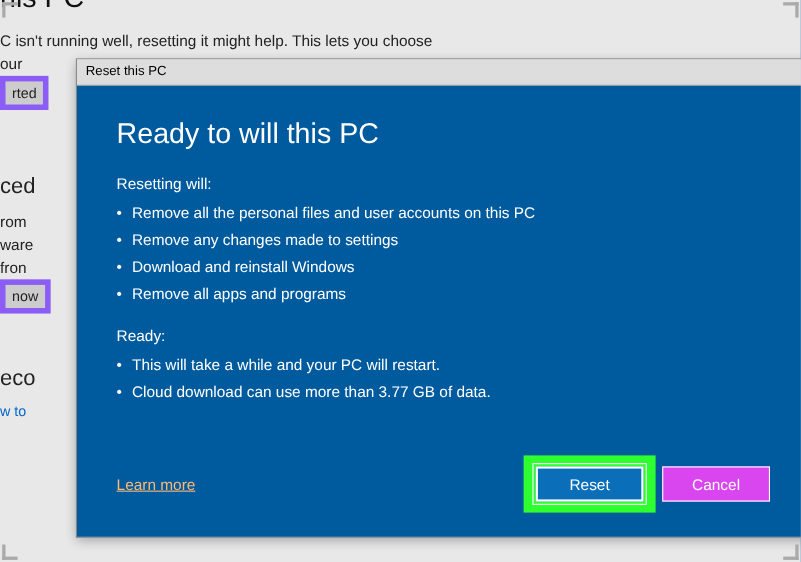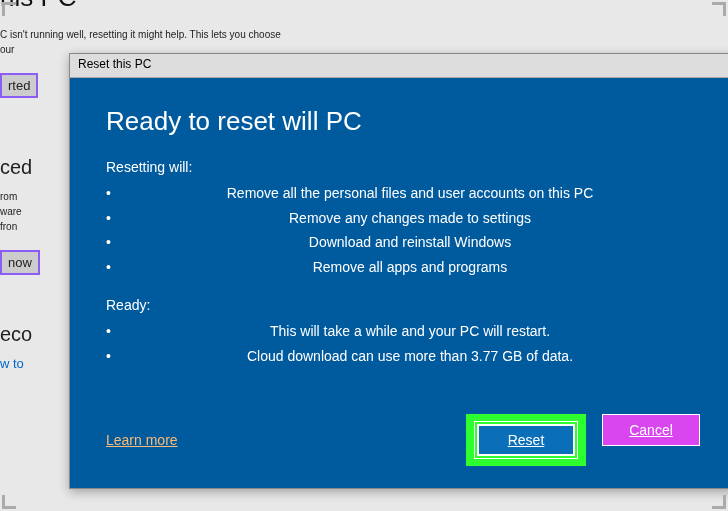--- a/index.html
+++ b/index.html
@@ -25,32 +25,32 @@
       color: #222;
     }
     .bg-title {
       font-size: 26px;
       font-weight: 300;
       color: #111;
       margin-left: 0;
       margin-top: -18px;
     }
     .bg-text {
-      font-size: 10px;
+      font-size: 14px;
       margin-top: 14px;
       margin-left: 0;
       line-height: 1.5;
     }
     .bg-button {
       display: inline-block;
       background: #ccc;
-      border: 2px solid #8b5cf6;
+      border: 5px solid #8b5cf6;
       padding: 3px 6px;
       font-size: 13px;
-      margin-top: 16px;
+      margin-top: 0;
     }
     .bg-section-title {
       font-size: 20px;
       font-weight: 300;
       margin-top: 28px;
     }
     .bg-link {
       color: #0066cc;
       font-size: 13px;
     }
@@ -98,44 +98,42 @@
     }
     .bullet-list {
       list-style: none;
       margin-bottom: 18px;
     }
     .bullet-list li {
       padding-left: 14px;
       position: relative;
       line-height: 1.75;
       font-size: 14px;
-      text-align: center;
     }
     .bullet-list li::before {
       content: "•";
       position: absolute;
       left: 0;
     }
     .dialog-footer {
       display: flex;
       align-items: center;
       justify-content: space-between;
       margin-top: 10px;
     }
     .learn-more {
       color: #fdba74;
       text-decoration: underline;
       font-size: 14px;
       cursor: pointer;
     }
     .button-group {
       display: flex;
-      gap: 16px;
-      align-items: flex-start;
-      text-decoration: underline;
+      gap: 6px;
+      align-items: center;
     }
     .highlight-box {
       background: #2eff2e;
       padding: 10px 11px;
       display: inline-block;
     }
     .btn {
       background: #d946ef;
       border: 2px solid #fff;
       color: #fff;
@@ -180,21 +178,21 @@
   <div class="bg-text" style="margin-top:0">ware</div>
   <div class="bg-text" style="margin-top:0">fron</div>
   <span class="bg-button">now</span>
   <div class="bg-section-title" style="margin-top:48px">eco</div>
   <div class="bg-link" style="margin-top:10px">w to</div>
 </div>
 
 <div class="dialog">
   <div class="dialog-titlebar">Reset this PC</div>
   <div class="dialog-body">
-    <div class="dialog-heading">Ready to reset will PC</div>
+    <div class="dialog-heading">Ready to will this PC</div>
     <div class="dialog-content">
       <div class="section-label">Resetting will:</div>
       <ul class="bullet-list">
         <li>Remove all the personal files and user accounts on this PC</li>
         <li>Remove any changes made to settings</li>
         <li>Download and reinstall Windows</li>
         <li>Remove all apps and programs</li>
       </ul>
       <div class="section-label">Ready:</div>
       <ul class="bullet-list">

